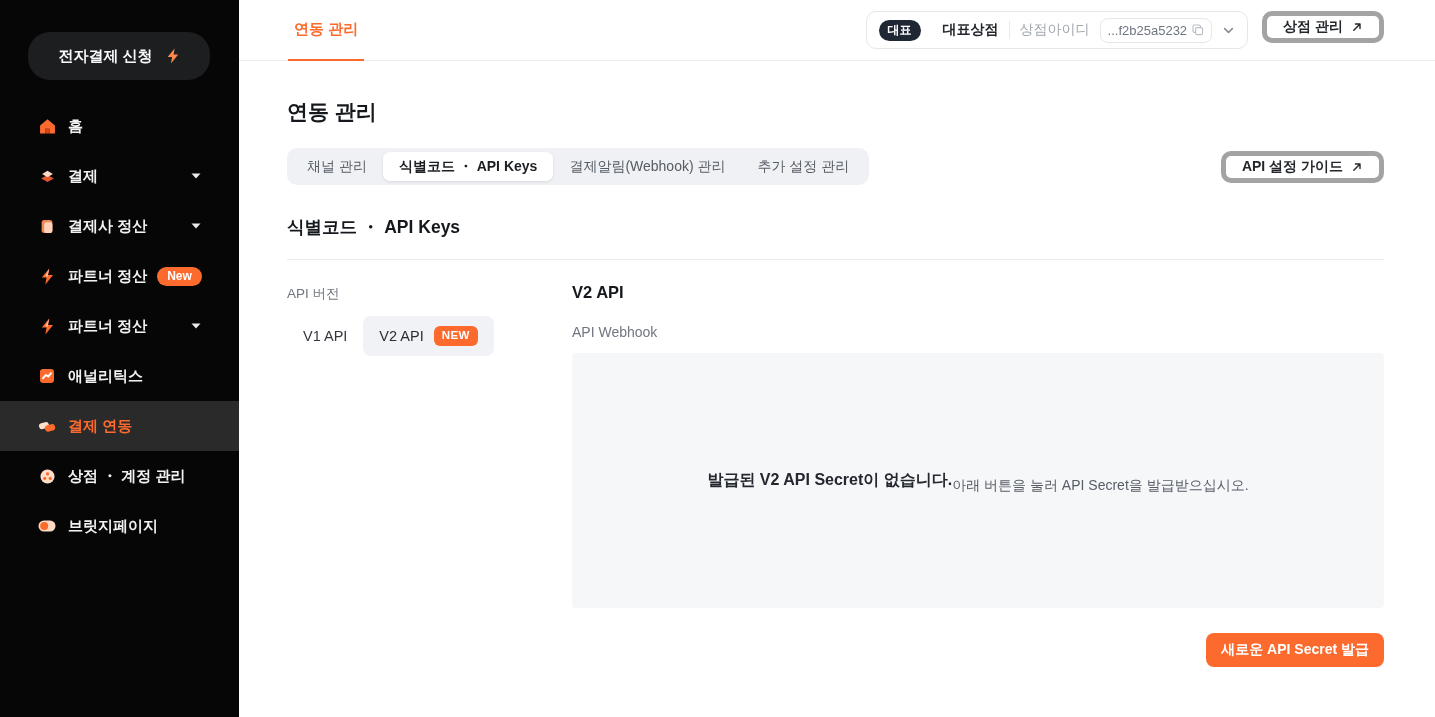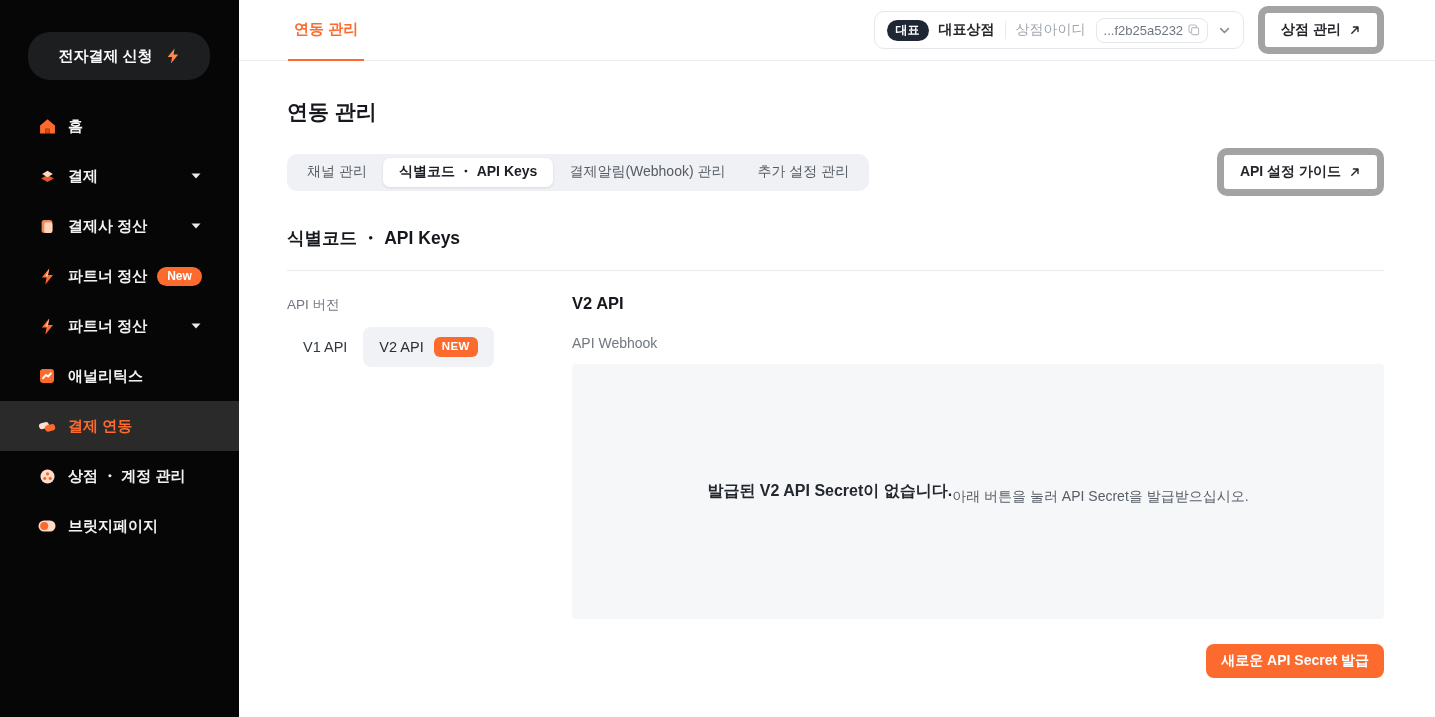--- a/index.html
+++ b/index.html
@@ -32,35 +32,35 @@
   .main { flex:1; display:flex; flex-direction:column; min-width:0; }
   .header {
     height:61px; min-height:61px; border-bottom:1px solid #e9ebee;
     display:flex; align-items:center; padding:0 51px 0 49px;
   }
   .top-tab {
     height:61px; display:flex; align-items:center; padding:0 6px;
     color:#fc6b2d; font-weight:700; font-size:15px;
     border-bottom:2px solid #fc6b2d; cursor:pointer;
   }
-  .header-right { margin-left:auto; display:flex; align-items:center; gap:14px;padding-left:33px; }
+  .header-right { margin-left:auto; display:flex; align-items:flex-start; gap:14px;padding-left:33px; }
   .store-selector {
     height:38px; border:1px solid #e5e7ea; border-radius:10px;
     display:flex; align-items:center; padding:0 12px; gap:10px; cursor:pointer; background:#fff;
   }
   .badge-dark { background:#1f2634; color:#fff; font-size:12px; font-weight:700; padding:4px 9px 5px; border-radius:999px; line-height:1; }
-  .store-name { font-size:14px; font-weight:700; color:#23262b; }
+  .store-name { font-size:14px; font-weight:700; color:#23262b;margin-left:12px; }
   .v-div { width:1px; height:18px; background:#e8eaec; }
   .id-label { font-size:14px; color:#a0a6ae; }
   .id-pill {
     border:1px solid #e5e7ea; border-radius:8px; padding:4px 7px;
     display:flex; align-items:center; gap:5px; font-size:13px; color:#6f7680;
   }
   .btn-outline {
-    height:48px; border:7px solid #a3a3a3; background:#fff; border-radius:10px;
+    height:32px; border:5px solid #a3a3a3; background:#fff; border-radius:10px;
     display:flex; align-items:center; gap:8px; padding:0 16px;
     font-size:14px; font-weight:700; color:#23262b; cursor:pointer; font-family:inherit;
   }
   
   .content { padding:0 51px 0 48px; }
   .page-title { margin-top:37px; font-size:21px; font-weight:700; color:#15181c; }
   .tabs-row { margin-top:22px; display:flex; align-items:center; justify-content:space-between; }
   .tab-bar { display:inline-flex; background:#f0f1f4; border-radius:10px; padding:4px; gap:0; }
   .tab {
     height:29px; display:flex; align-items:center; padding:0 16px;

